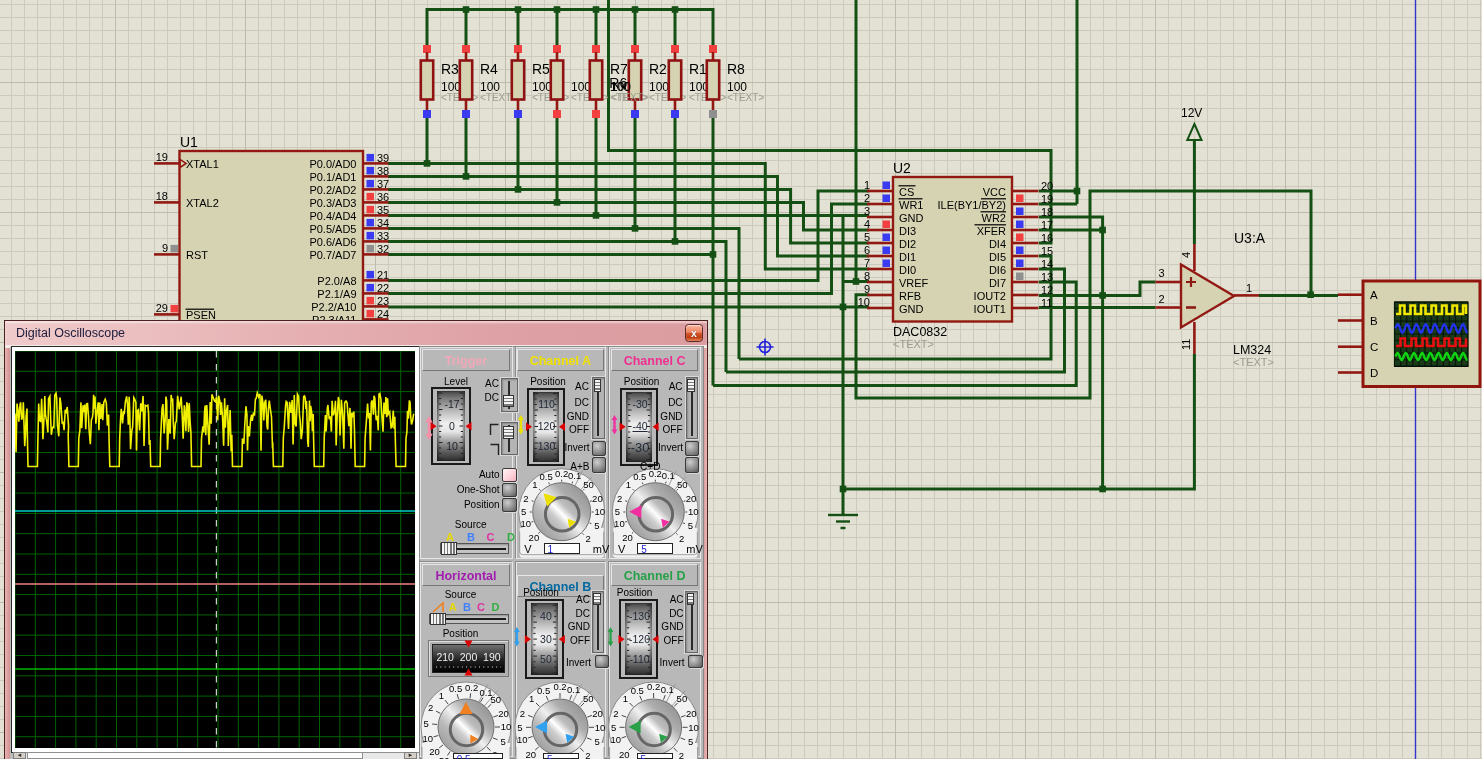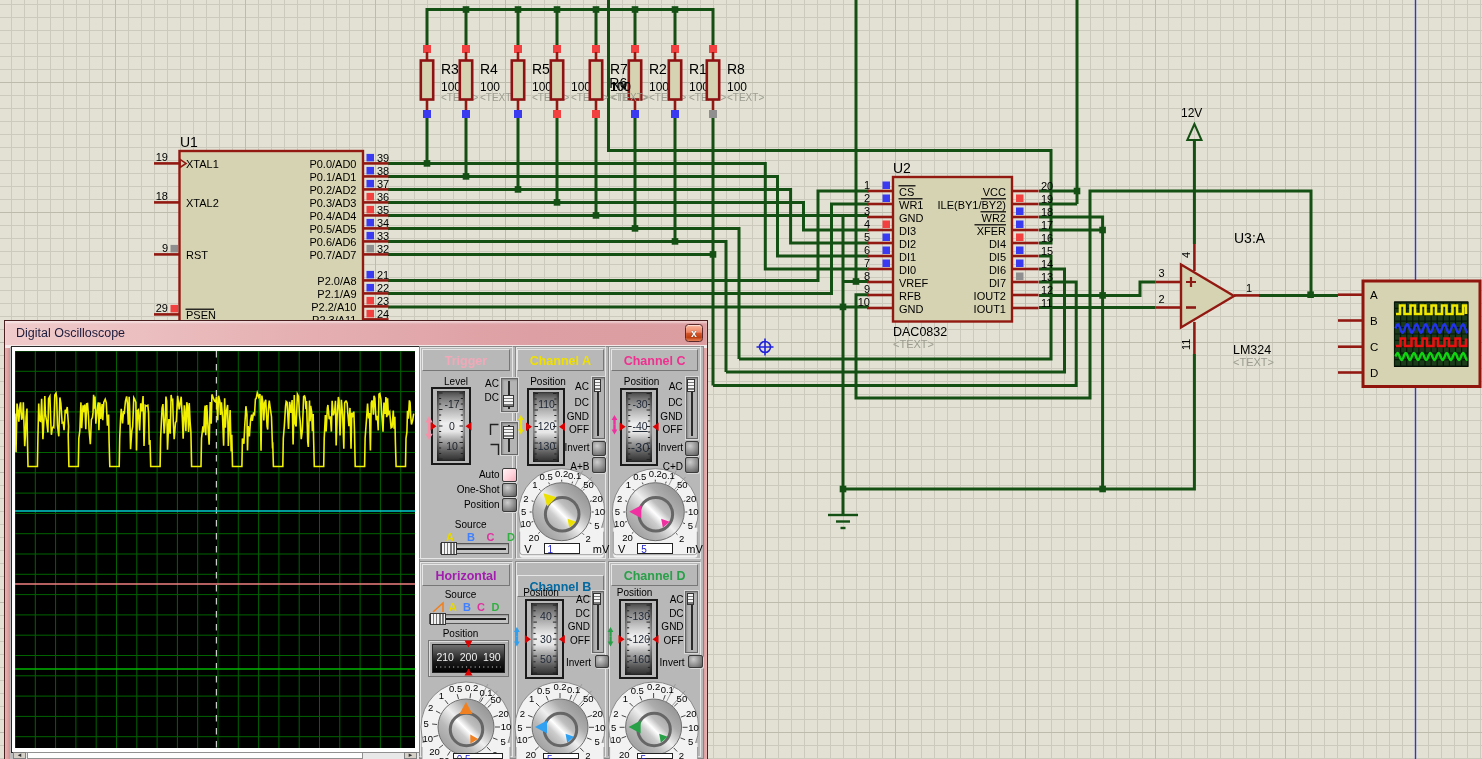--- a/index.html
+++ b/index.html
@@ -754,21 +754,21 @@
 <div style="position:absolute;left:624.1px;top:120.30000000000001px;width:24px;text-align:center;white-space:nowrap;font-size:13px;color:#222a38;">-30</div>
 <div style="position:absolute;left:638.6px;top:61px;width:40px;text-align:right;white-space:nowrap;font-size:10px;color:#000;">AC</div>
 <div style="position:absolute;left:638.6px;top:77px;width:40px;text-align:right;white-space:nowrap;font-size:10px;color:#000;">DC</div>
 <div style="position:absolute;left:638.6px;top:90.5px;width:40px;text-align:right;white-space:nowrap;font-size:10px;color:#000;">GND</div>
 <div style="position:absolute;left:638.6px;top:104px;width:40px;text-align:right;white-space:nowrap;font-size:10px;color:#000;">OFF</div>
 <div style="position:absolute;left:681.6px;top:57px;width:12.5px;height:61.5px;background:#b4b4b4;border:1px solid #666;box-shadow:inset 1px 1px 2px #888,0 0 0 1px #d8d8d8;"></div>
 <div style="position:absolute;left:686.85px;top:60px;width:2px;height:55.5px;background:#2a2a2a;"></div>
 <div style="position:absolute;left:683.1px;top:59.41px;width:7.5px;height:12.5px;background:repeating-linear-gradient(180deg,#f4f4f4 0px,#f4f4f4 1.6px,#7a7a7a 1.6px,#7a7a7a 3.2px);border:1px solid #333;"></div>
 <div style="position:absolute;left:636.1px;top:121.8px;width:43px;text-align:right;white-space:nowrap;font-size:10px;color:#000;">Invert</div>
 <div style="position:absolute;left:681.1px;top:120.5px;width:14px;height:15.2px;background:radial-gradient(circle at 35% 30%,#cdcdcd 0%,#9a9a9a 45%,#595959 100%);border:1px solid #3a3a3a;border-radius:2px;box-shadow:1px 1px 0 #d8d8d8;"></div>
-<div style="position:absolute;left:636.1px;top:140.5px;width:43px;text-align:right;white-space:nowrap;font-size:10px;color:#000;">C+D</div>
+<div style="position:absolute;left:636.1px;top:140.5px;width:43px;white-space:nowrap;font-size:10px;color:#000;">C+D</div>
 <div style="position:absolute;left:681.1px;top:137px;width:14px;height:16px;background:radial-gradient(circle at 35% 30%,#cdcdcd 0%,#9a9a9a 45%,#595959 100%);border:1px solid #3a3a3a;border-radius:2px;box-shadow:1px 1px 0 #d8d8d8;"></div>
 <div style="position:absolute;left:609.6px;top:223px;width:16px;text-align:center;white-space:nowrap;font-size:11px;color:#000;">V</div>
 <div style="position:absolute;left:633.2px;top:222.5px;width:36px;height:11px;background:#fff;border:1px solid #222;font-size:10px;line-height:11px;color:#2222cc;padding-left:3px;">5</div>
 <div style="position:absolute;left:677.6px;top:223px;width:26px;text-align:center;white-space:nowrap;font-size:11px;color:#000;">mV</div>
 <div style="position:absolute;left:436.5px;top:268.5px;width:40px;text-align:center;white-space:nowrap;font-size:10px;color:#000;">Source</div>
 <div style="position:absolute;left:443.7px;top:280.5px;width:10px;text-align:center;white-space:nowrap;font-size:11px;color:#e8d800;font-weight:bold;">A</div>
 <div style="position:absolute;left:458.0px;top:280.5px;width:10px;text-align:center;white-space:nowrap;font-size:11px;color:#4080ff;font-weight:bold;">B</div>
 <div style="position:absolute;left:472.0px;top:280.5px;width:10px;text-align:center;white-space:nowrap;font-size:11px;color:#e030a0;font-weight:bold;">C</div>
 <div style="position:absolute;left:486.5px;top:280.5px;width:10px;text-align:center;white-space:nowrap;font-size:11px;color:#30b040;font-weight:bold;">D</div>
 <div style="position:absolute;left:424.7px;top:293.6px;width:80px;height:10px;background:#c4c4c4;border:1px solid #555;box-shadow:inset 1px 1px 2px #909090;"></div>
@@ -793,21 +793,21 @@
 <div style="position:absolute;left:592.95px;top:273.5px;width:2px;height:56px;background:#2a2a2a;"></div>
 <div style="position:absolute;left:589.2px;top:272.92px;width:7.5px;height:12.5px;background:repeating-linear-gradient(180deg,#f4f4f4 0px,#f4f4f4 1.6px,#7a7a7a 1.6px,#7a7a7a 3.2px);border:1px solid #333;"></div>
 <div style="position:absolute;left:544px;top:336.5px;width:43px;text-align:right;white-space:nowrap;font-size:10px;color:#000;">Invert</div>
 <div style="position:absolute;left:590.6px;top:335.4px;width:14.4px;height:12.5px;background:radial-gradient(circle at 35% 30%,#cdcdcd 0%,#9a9a9a 45%,#595959 100%);border:1px solid #3a3a3a;border-radius:2px;box-shadow:1px 1px 0 #d8d8d8;"></div>
 <div style="position:absolute;left:539px;top:432.6px;width:36px;height:6px;background:#fff;border:1px solid #222;font-size:10px;color:#2222cc;padding-left:3px;">5</div>
 <div style="position:absolute;left:610.6px;top:267px;width:40px;text-align:center;white-space:nowrap;font-size:10px;color:#000;">Position</div>
 <div style="position:absolute;left:615.0px;top:279.1px;width:39px;height:80px;background:#b8b8b8;border:2px solid #1a1a1a;"></div>
 <div style="position:absolute;left:621.0px;top:283.1px;width:27px;height:72px;background:linear-gradient(180deg,#454545 0%,#787878 10%,#b8b8b8 28%,#efefef 46%,#e6e6e6 58%,#a8a8a8 70%,#585858 88%,#2d2d2d 100%);box-shadow:inset 2px 0 2px rgba(0,0,0,.45),inset -2px 0 2px rgba(0,0,0,.45);"></div>
 <div style="position:absolute;left:623.0px;top:290.28000000000003px;width:25px;text-align:center;white-space:nowrap;font-size:10.5px;color:#222a38;">-130</div>
 <div style="position:absolute;left:623.0px;top:312.6px;width:25px;text-align:center;white-space:nowrap;font-size:10.5px;color:#222a38;">-120</div>
-<div style="position:absolute;left:623.0px;top:333.48px;width:25px;text-align:center;white-space:nowrap;font-size:10.5px;color:#222a38;">-160</div>
+<div style="position:absolute;left:623.0px;top:333.48px;width:25px;text-align:center;white-space:nowrap;font-size:10.5px;color:#222a38;">-110</div>
 <div style="position:absolute;left:639.6px;top:274.0px;width:40px;text-align:right;white-space:nowrap;font-size:10px;color:#000;">AC</div>
 <div style="position:absolute;left:639.6px;top:287.5px;width:40px;text-align:right;white-space:nowrap;font-size:10px;color:#000;">DC</div>
 <div style="position:absolute;left:639.6px;top:301.0px;width:40px;text-align:right;white-space:nowrap;font-size:10px;color:#000;">GND</div>
 <div style="position:absolute;left:639.6px;top:314.5px;width:40px;text-align:right;white-space:nowrap;font-size:10px;color:#000;">OFF</div>
 <div style="position:absolute;left:681.3000000000001px;top:270.5px;width:12.5px;height:62px;background:#b4b4b4;border:1px solid #666;box-shadow:inset 1px 1px 2px #888,0 0 0 1px #d8d8d8;"></div>
 <div style="position:absolute;left:686.5500000000001px;top:273.5px;width:2px;height:56px;background:#2a2a2a;"></div>
 <div style="position:absolute;left:682.8000000000001px;top:272.92px;width:7.5px;height:12.5px;background:repeating-linear-gradient(180deg,#f4f4f4 0px,#f4f4f4 1.6px,#7a7a7a 1.6px,#7a7a7a 3.2px);border:1px solid #333;"></div>
 <div style="position:absolute;left:637.6px;top:336.5px;width:43px;text-align:right;white-space:nowrap;font-size:10px;color:#000;">Invert</div>
 <div style="position:absolute;left:684.2px;top:335.4px;width:14.4px;height:12.5px;background:radial-gradient(circle at 35% 30%,#cdcdcd 0%,#9a9a9a 45%,#595959 100%);border:1px solid #3a3a3a;border-radius:2px;box-shadow:1px 1px 0 #d8d8d8;"></div>
 <div style="position:absolute;left:632.6px;top:432.6px;width:36px;height:6px;background:#fff;border:1px solid #222;font-size:10px;color:#2222cc;padding-left:3px;">5</div>

